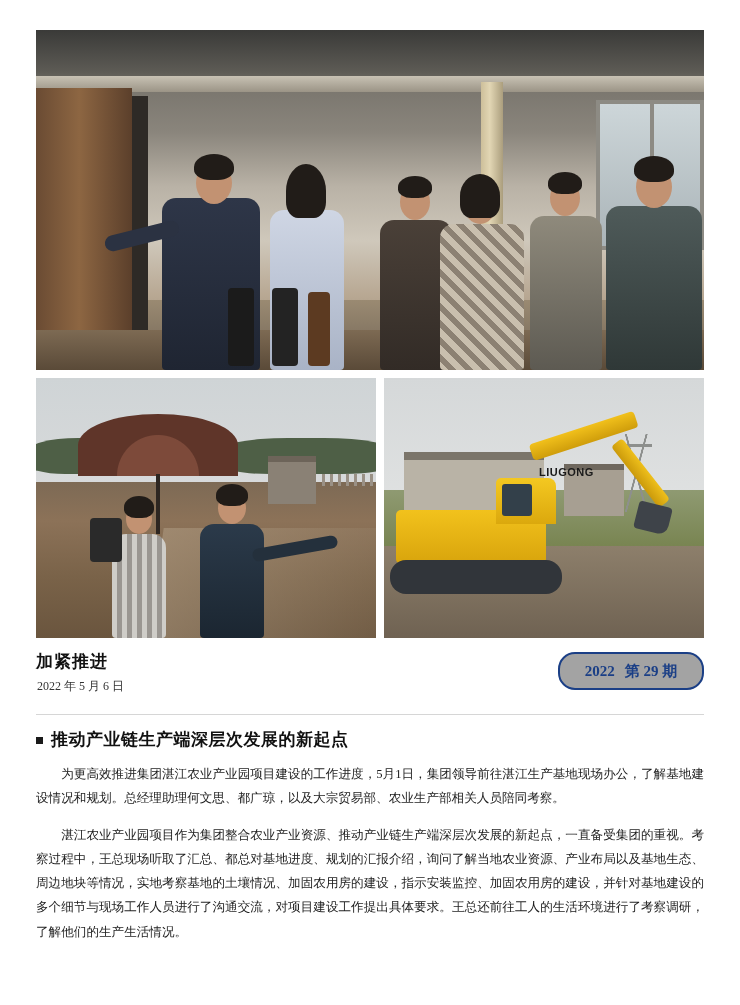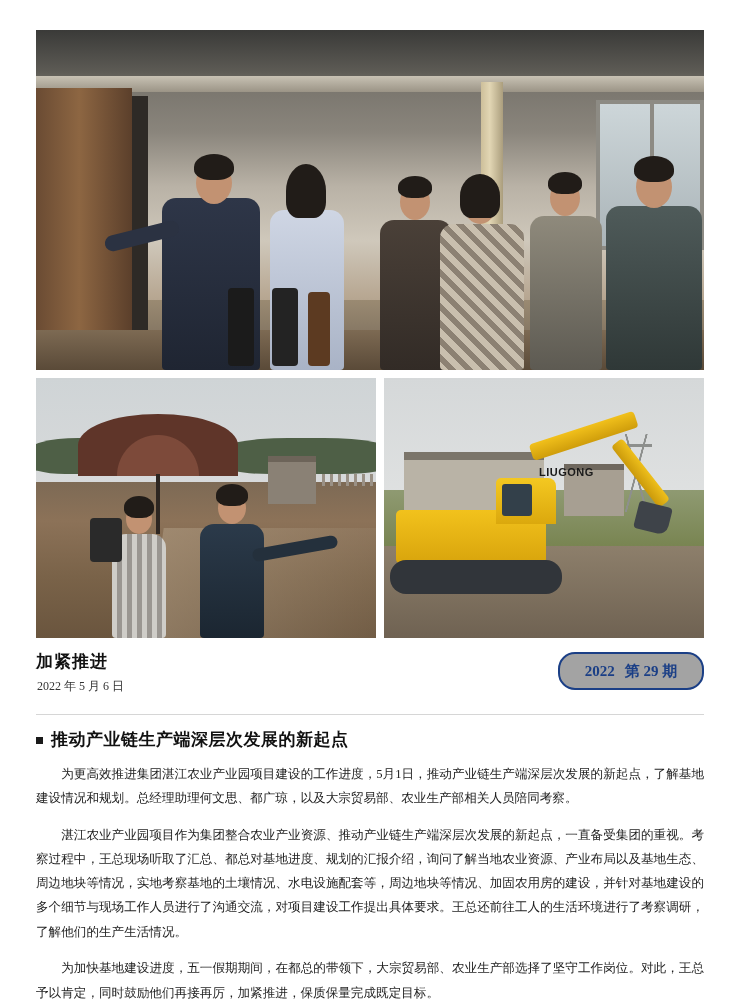--- a/index.html
+++ b/index.html
@@ -418,18 +418,17 @@
     </div>
   </div>
 
   <div class="rule"></div>
 
   <div class="article">
     <div class="headline">
       <span class="bullet"></span>
       <span>推动产业链生产端深层次发展的新起点</span>
     </div>
-    <p class="para">为更高效推进集团湛江农业产业园项目建设的工作进度，5月1日，推动产业链生产端深层次发展的新起点，了解基地建设情况和规划。总经理助理何文思、都广琼，以及大宗贸易部、农业生产部相关人员陪同考察。</p>
-    <p class="para">湛江农业产业园项目作为集团整合农业产业资源、推动产业链生产端深层次发展的新起点，一直备受集团的重视。考察过程中，王总现场听取了汇总、都总对基地进度、规划的汇报介绍，询问了解当地农业资源、产业布局以及基地生态、周边地块等情况，实地考察基地的土壤情况、水电设施配套等，周边地块等情况、加固农用房的建设，并针对基地建设的多个细节与现场工作人员进行了沟通交流，对项目建设工作提出具体要求。王总还前往工人的生活环境进行了考察调研，了解他们的生产生活情况。</p>
-    <p class="para">为加快基地建设进度，五一假期期间，在都总的带领下，大宗贸易部、农业生产部选择了坚守工作岗位。对此，王总予以肯定，同时鼓励他们再接再厉，加紧推进，保质保量完成既定目标。</p>
+    <p class="para">为更高效推进集团湛江农业产业园项目建设的工作进度，5月1日，集团领导前往湛江生产基地现场办公，了解基地建设情况和规划。总经理助理何文思、都广琼，以及大宗贸易部、农业生产部相关人员陪同考察。</p>
+    <p class="para">湛江农业产业园项目作为集团整合农业产业资源、推动产业链生产端深层次发展的新起点，一直备受集团的重视。考察过程中，王总现场听取了汇总、都总对基地进度、规划的汇报介绍，询问了解当地农业资源、产业布局以及基地生态、周边地块等情况，实地考察基地的土壤情况、加固农用房的建设，指示安装监控、加固农用房的建设，并针对基地建设的多个细节与现场工作人员进行了沟通交流，对项目建设工作提出具体要求。王总还前往工人的生活环境进行了考察调研，了解他们的生产生活情况。</p>
   </div>
 
 </div>
 
 </body></html>

